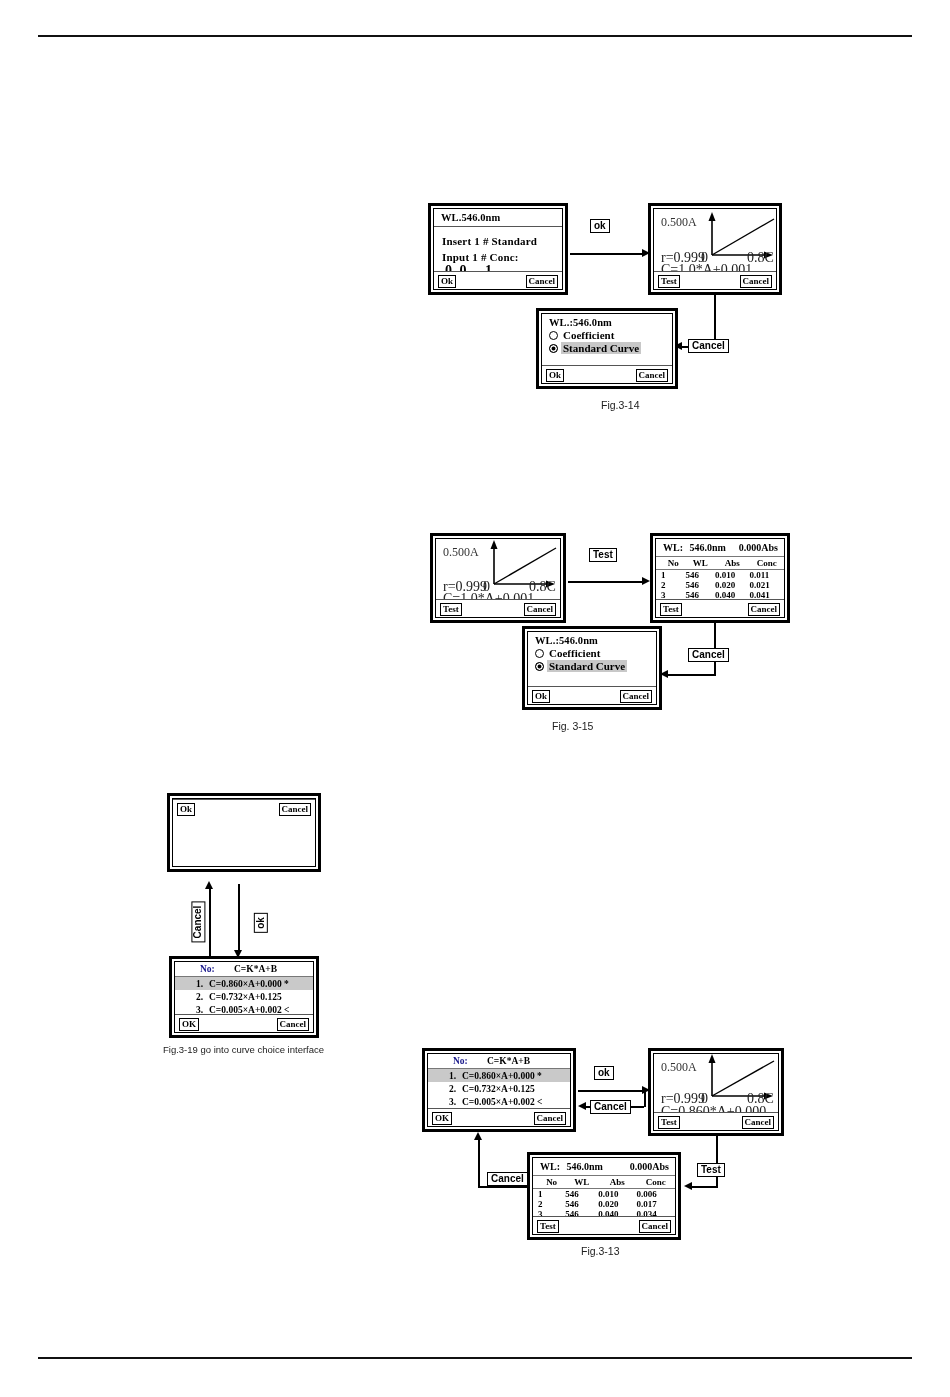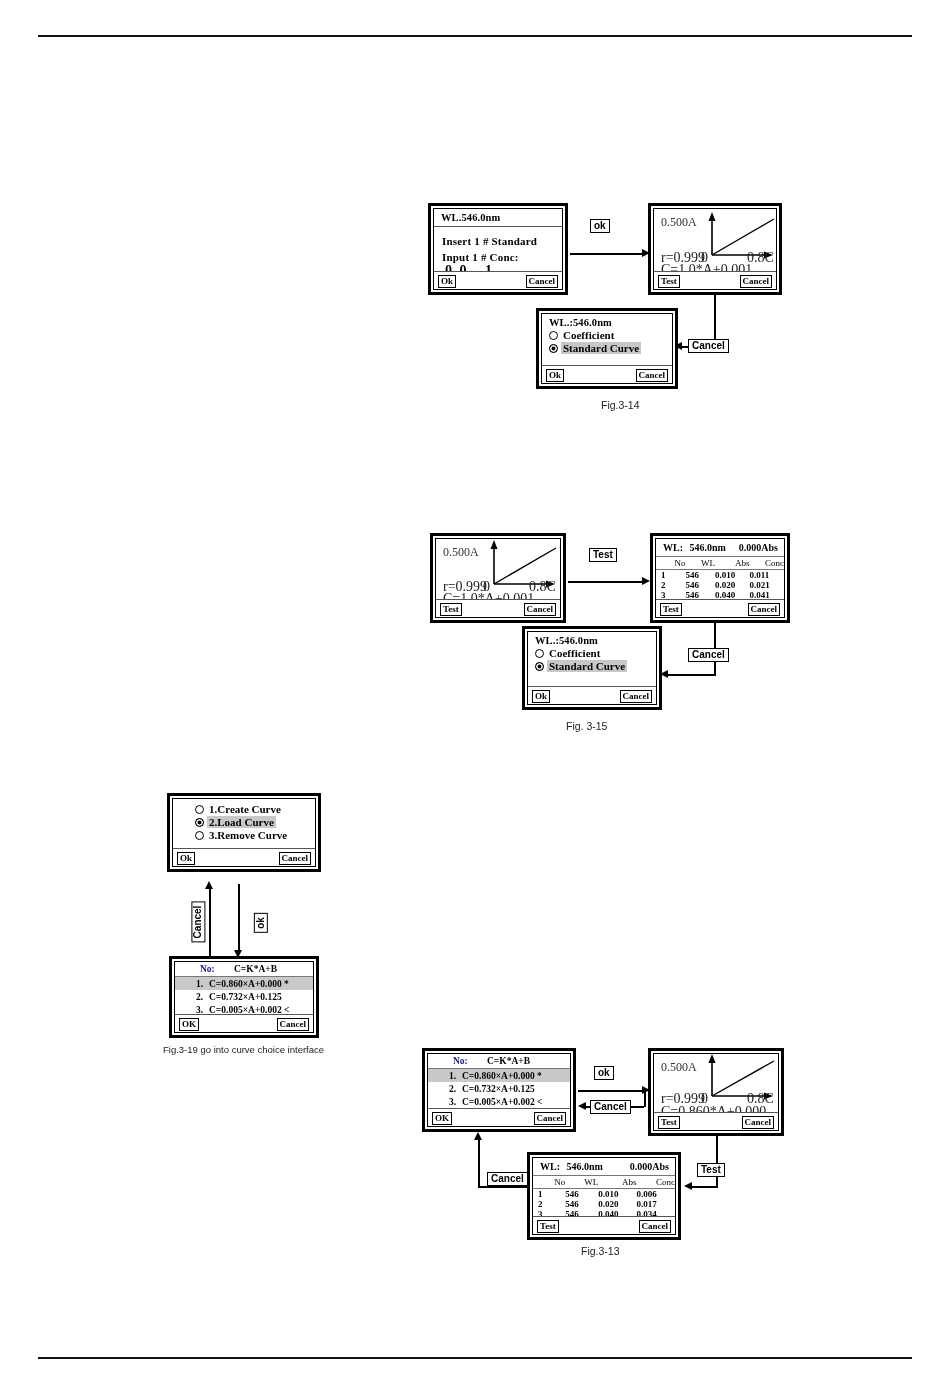--- a/index.html
+++ b/index.html
@@ -41,21 +41,21 @@
   .rlabel{padding:0 2px;}
 
   
   .graph{position:relative;width:100%;height:100%;}
   .gtxt{position:absolute;font-size:12px;color:#333;white-space:nowrap;}
   .gtxt.b{font-size:14px;color:#222;}
 
   
   table.meas{width:100%;border-collapse:collapse;font-weight:bold;font-size:9px;
              table-layout:fixed;}
-  table.meas th{font-weight:normal;text-align:right;padding:1px 0 1px 0;}
+  table.meas th{font-weight:bold;text-align:center;padding:1px 0 1px 0;}
   table.meas td{padding:0;text-align:left;}
   .tbl-head{border-bottom:1px solid #777;}
   .mhdr{display:flex;font-weight:bold;font-size:10px;padding:3px 6px 3px 7px;
         border-bottom:1px solid #777;justify-content:space-between;}
 
   
   .clist-head{display:flex;font-size:9.5px;font-weight:bold;padding:2px 0 2px 6px;
               border-bottom:1px solid #777;}
   .clist-head .no{color:#1a1a8c;width:34px;margin-left:19px;}
   .crow{display:flex;font-size:9.5px;font-weight:bold;padding:1.5px 0 1.5px 6px;}
@@ -257,38 +257,24 @@
         <span class="rlabel hl">Standard Curve</span>
       </div>
     </div>
     <div class="p-foot">
       <span class="btn left">Ok</span>
       <span class="btn right">Cancel</span>
     </div>
   </div>
 </div>
 
-<div class="figcap" style="left:566px;top:720px;">Fig. 3-15</div>
+<div class="figcap" style="left:552px;top:720px;">Fig. 3-15</div>
 
 <div class="panel" style="left:167px;top:793px;width:154px;height:79px;">
   <div class="panel-inner">
-    <div class="p-body" style="padding-top:3px;">
-      <div class="radio-row" style="padding-left:22px;">
-        <span class="radio"></span>
-        <span class="rlabel">1.Create Curve</span>
-      </div>
-      <div class="radio-row" style="padding-left:22px;">
-        <span class="radio on"></span>
-        <span class="rlabel hl">2.Load Curve</span>
-      </div>
-      <div class="radio-row" style="padding-left:22px;">
-        <span class="radio"></span>
-        <span class="rlabel">3.Remove Curve</span>
-      </div>
-    </div>
     <div class="p-foot">
       <span class="btn left">Ok</span>
       <span class="btn right">Cancel</span>
     </div>
   </div>
 </div>
 
 <div class="conn v" style="left:209px;top:888px;height:68px;"></div>
 <div class="arrow u" style="left:205px;top:881px;"></div>
 <div class="clabel rot" style="left:178px;top:915px;">Cancel</div>

